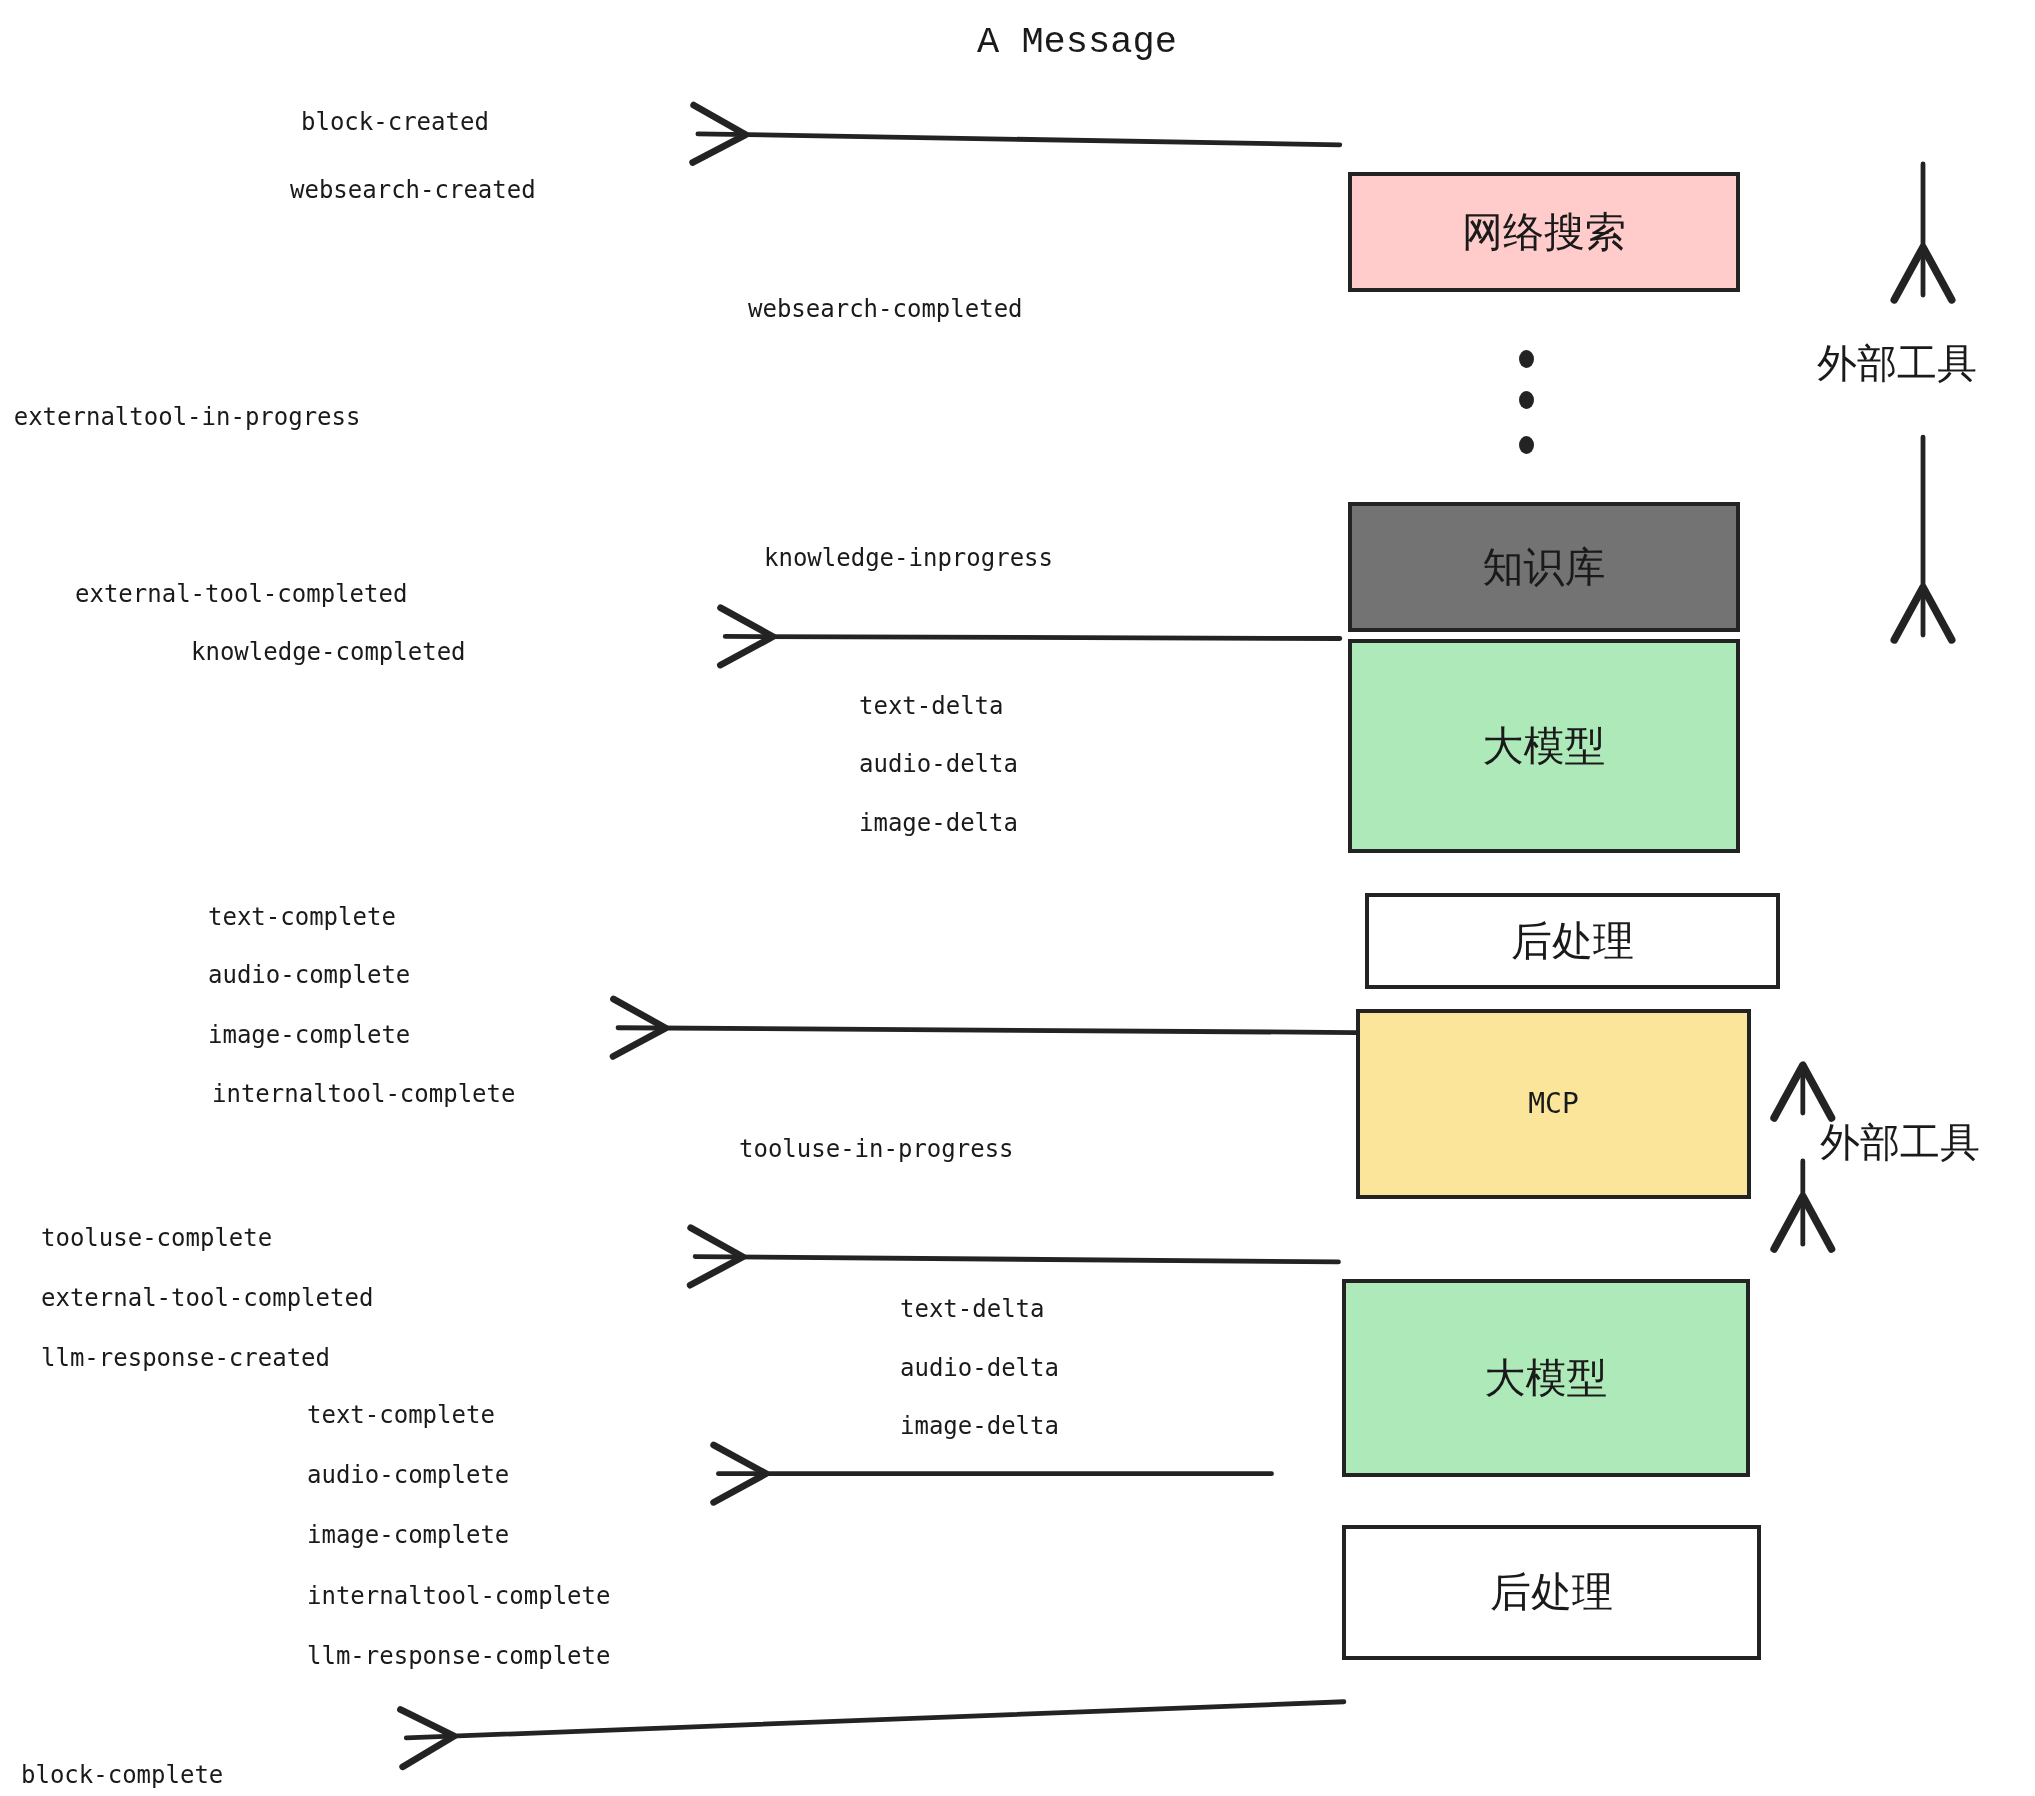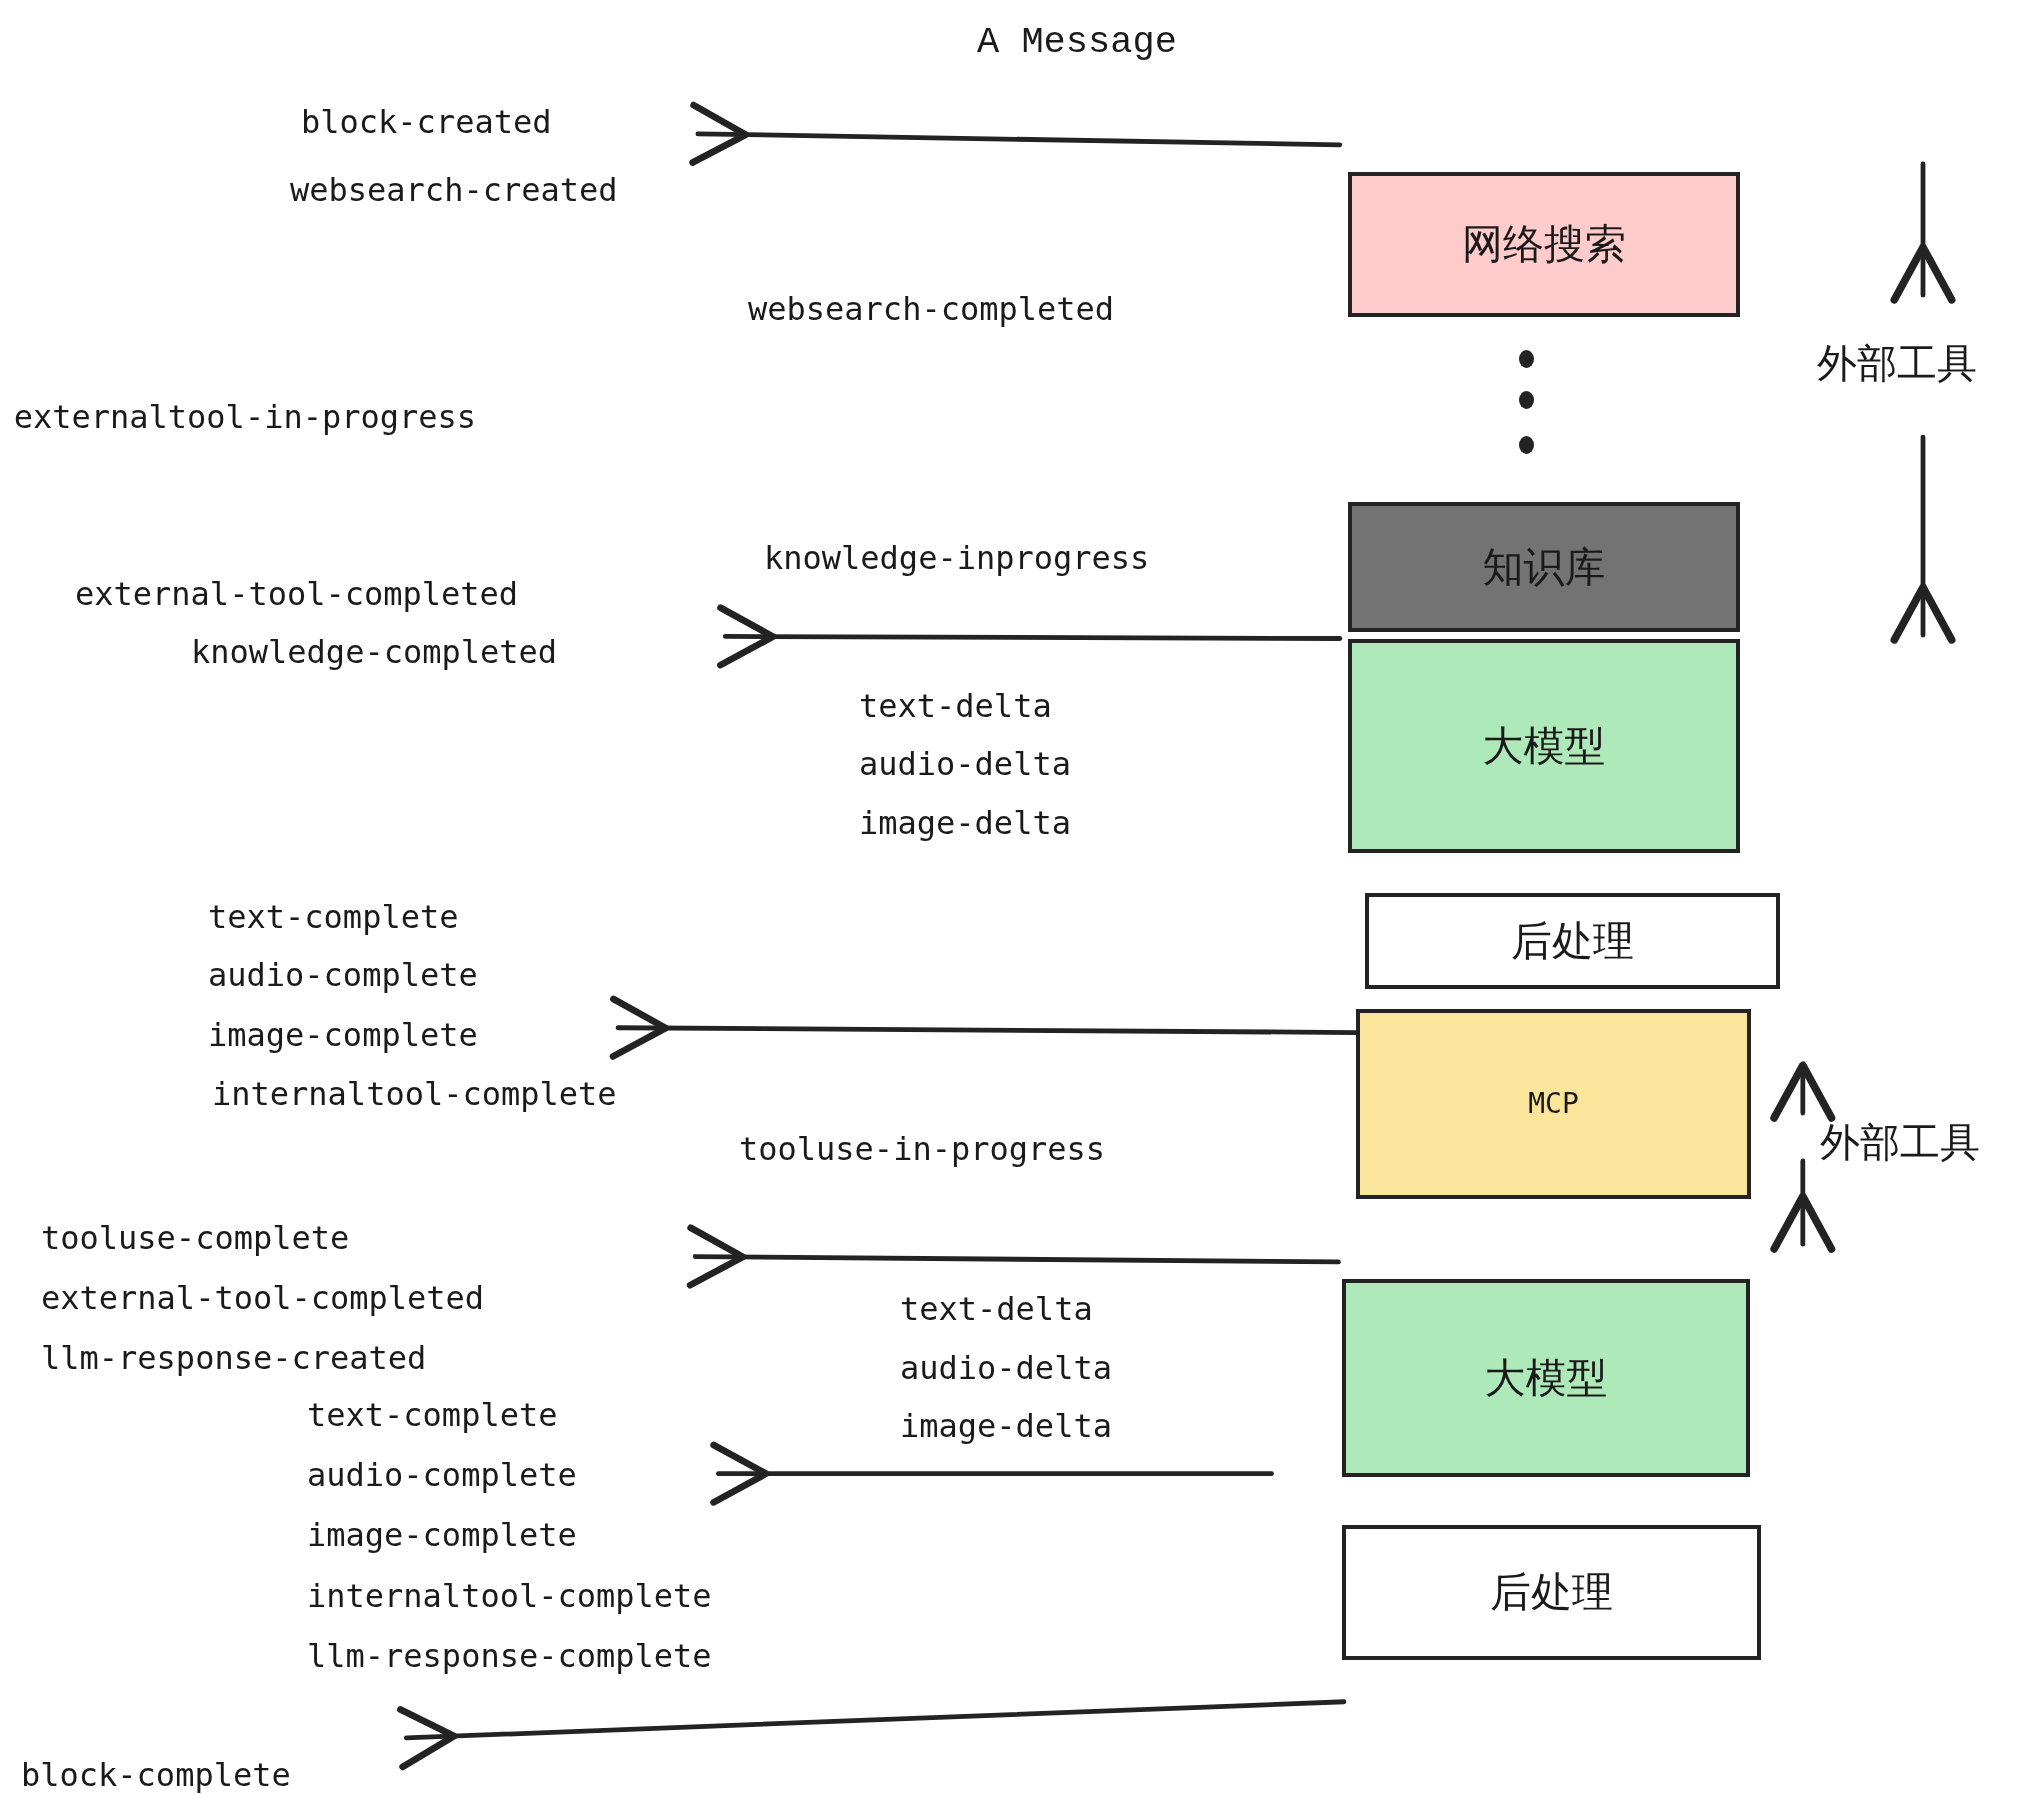--- a/index.html
+++ b/index.html
@@ -21,21 +21,21 @@
     top: 0;
     width: 2035px;
     height: 1796px;
     pointer-events: none;
   }
   .evt {
     position: absolute;
     white-space: pre;
     color: #1a1a1a;
     font-family: "DejaVu Sans Mono", "Liberation Mono", monospace;
-    font-size: 32px;
+    font-size: 24px;
     line-height: 1;
     letter-spacing: 0px;
     transform: translateY(-50%);
   }
   .title {
     position: absolute;
     white-space: pre;
     color: #1a1a1a;
     font-family: Liberation Mono, monospace;
     font-size: 37px;
@@ -102,21 +102,21 @@
     </g>
 
     <g stroke="#232323" stroke-width="7" fill="none" stroke-linecap="round">
       <line x1="2816" y1="240" x2="2816" y2="432" marker-end="url(#ahu)"></line>
       <line x1="2816" y1="640" x2="2816" y2="930" marker-end="url(#ahu)"></line>
       <line x1="2640" y1="1560" x2="2640" y2="1630" marker-end="url(#ahu)"></line>
       <line x1="2640" y1="1700" x2="2640" y2="1822" marker-end="url(#ahu)"></line>
     </g>
   </svg>
 
-  <div class="node" style="left:1348px; top:172px; width:392px; height:145px; background:#FFCCCB;">
+  <div class="node" style="left:1348px; top:172px; width:392px; height:120px; background:#FFCCCB;">
     <span>网络搜索</span>
   </div>
 
   <div class="node" style="left:1348px; top:502px; width:392px; height:130px; background:#737373;">
     <span>知识库</span>
   </div>
 
   <div class="node" style="left:1348px; top:639px; width:392px; height:214px; background:#AEE9B9;">
     <span>大模型</span>
   </div>

